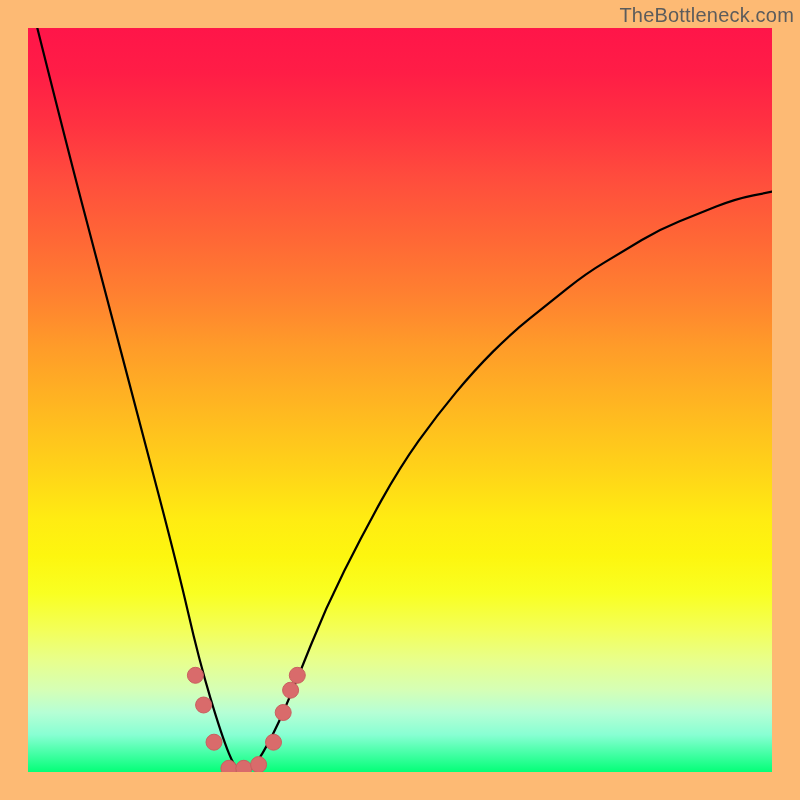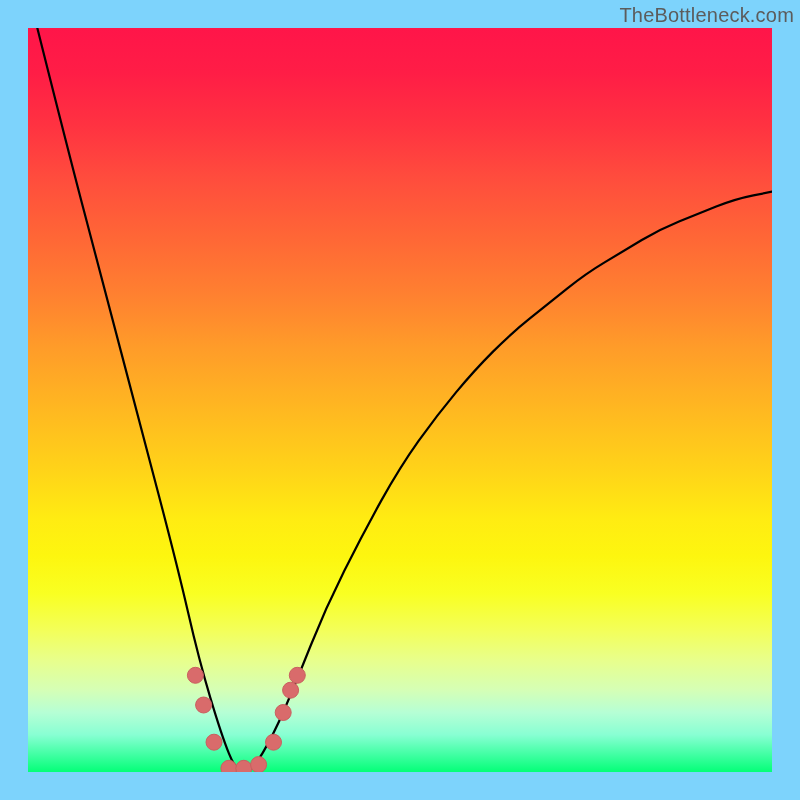--- a/index.html
+++ b/index.html
@@ -10,21 +10,21 @@
     overflow: hidden;
     background: #000;
     font-family: Arial, Helvetica, sans-serif;
   }
   .frame {
     position: absolute;
     top: 0;
     left: 0;
     width: 800px;
     height: 800px;
-    background: #7dd3fc;
+    background: #fdba74;
   }
   .plot {
     position: absolute;
     top: 28px;
     left: 28px;
     width: 744px;
     height: 744px;
     overflow: hidden;
   }
   .gradient {

